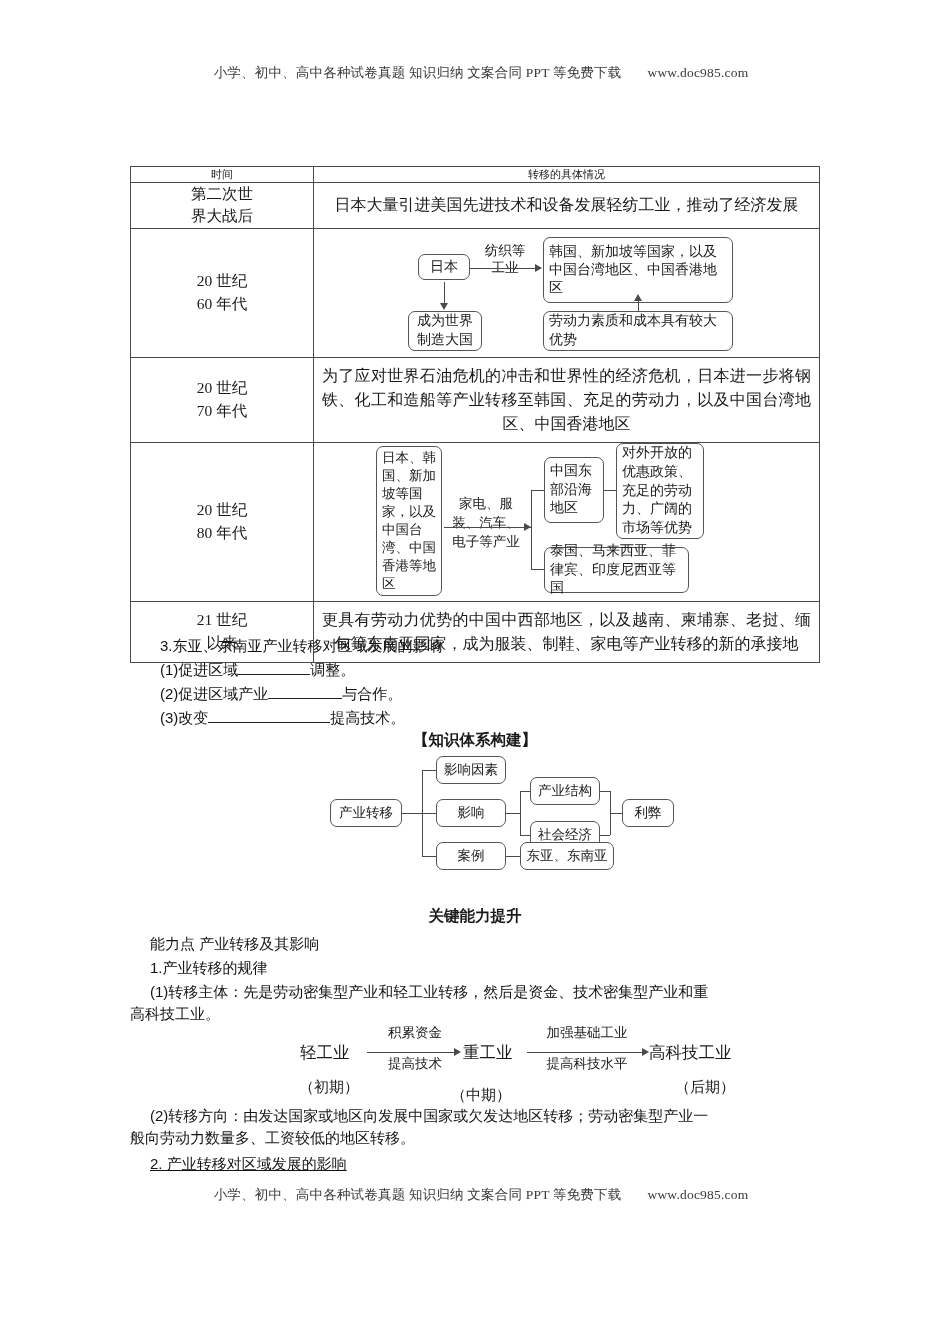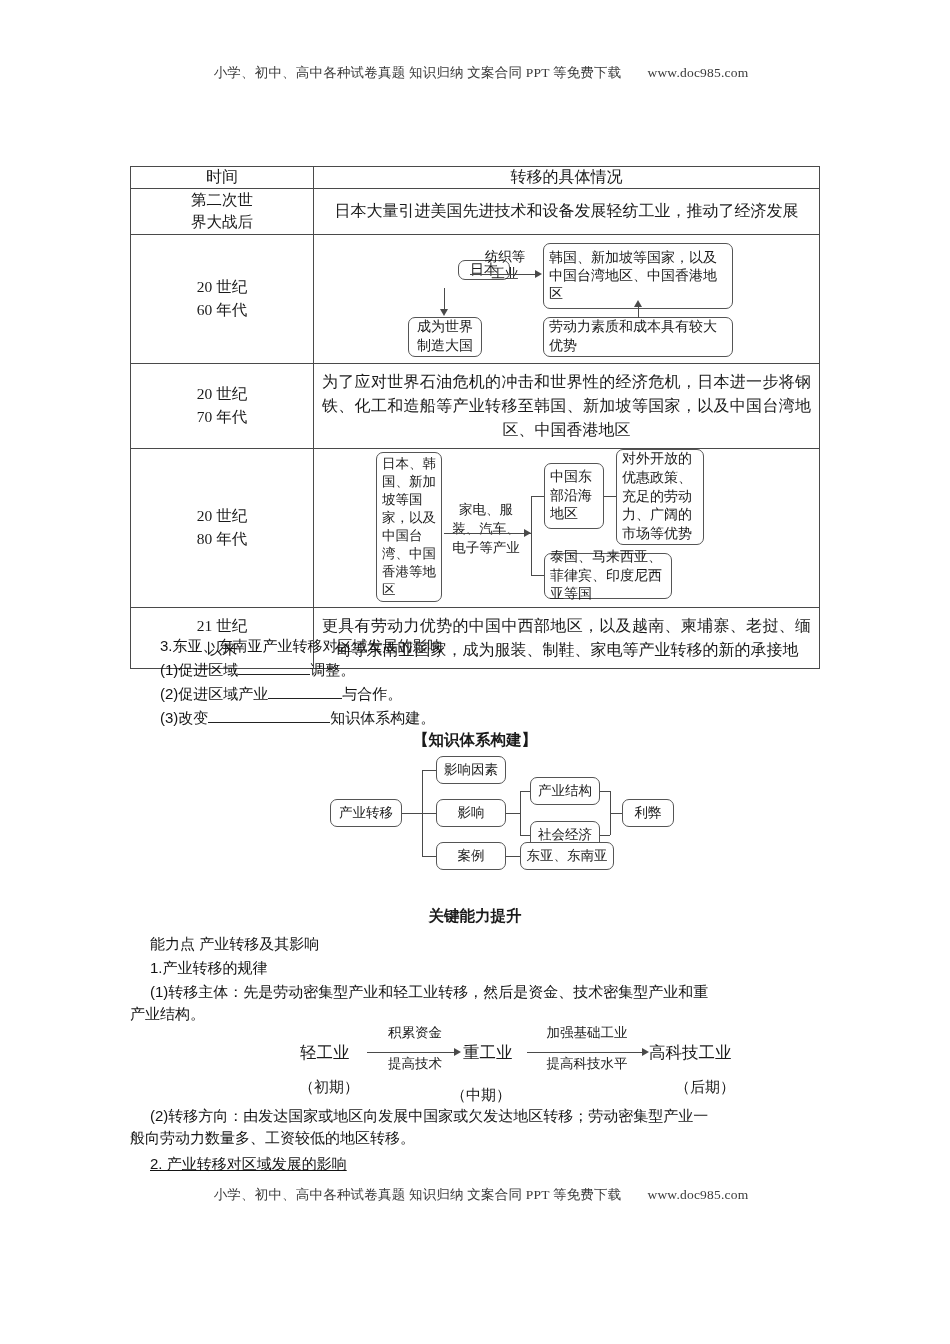--- a/index.html
+++ b/index.html
@@ -43,21 +43,21 @@
     border: 1px solid #4a4a4a;
     padding: 0;
     vertical-align: middle;
     font-weight: normal;
   }
   .col-time { width: 183px; }
   .col-desc { width: 506px; }
 
   .hdr-cell {
     text-align: center;
-    font-size: 16px;
+    font-size: 11px;
     padding: 5px 0 6px;
     font-family: "Liberation Sans", "DejaVu Sans", sans-serif;
     font-weight: bold;
   }
   .time-cell {
     text-align: center;
     font-size: 15.5px;
     line-height: 1.45;
     padding: 6px 4px;
   }
@@ -212,21 +212,21 @@
       </tr>
 
       <tr>
         <td class="time-cell">
           <div>20 世纪</div>
             <div>60 年代</div>
         </td>
         <td>
           <div class="stage" id="diagram-60" style="height:128px;">
 
-            <div class="rbox" style="left:104px; top:25px; width:52px; height:20px;margin-left:40px;">
+            <div class="rbox" style="left:104px; top:25px; width:52px; height:26px;">
               <span>日本</span>
             </div>
 
             <div class="edgelabel" style="left:160px; top:14px; width:62px;">
               <div>纺织等</div>
                 <div>工业</div>
             </div>
 
             <div class="ln h" style="left:156px; top:39px; width:65px;"></div>
             <div class="arrowR" style="left:221px; top:35px;"></div>
@@ -252,21 +252,21 @@
           </div>
         </td>
       </tr>
 
       <tr>
         <td class="time-cell">
           <div>20 世纪</div>
             <div>70 年代</div>
         </td>
         <td>
-          <div class="desc-text">为了应对世界石油危机的冲击和世界性的经济危机，日本进一步将钢铁、化工和造船等产业转移至韩国、新加坡等国家，以及中国台湾地区、中国香港地区</div>
+          <div class="desc-text">为了应对世界石油危机的冲击和世界性的经济危机，日本进一步将钢铁、化工和造船等产业转移至韩国、充足的劳动力，以及中国台湾地区、中国香港地区</div>
         </td>
       </tr>
 
       <tr>
         <td class="time-cell">
           <div>20 世纪</div>
             <div>80 年代</div>
         </td>
         <td>
           <div class="stage" id="diagram-80" style="height:158px;">
@@ -293,21 +293,21 @@
             <div class="rbox" style="left:230px; top:14px; width:60px; height:66px; text-align:left; justify-content:flex-start; line-height:1.33;">
               <span>中国东部沿海地区</span>
             </div>
 
             <div class="ln h" style="left:290px; top:47px; width:12px;"></div>
 
             <div class="rbox" style="left:302px; top:0px; width:88px; height:96px; text-align:left; justify-content:flex-start; line-height:1.33;">
               <span>对外开放的优惠政策、充足的劳动力、广阔的市场等优势</span>
             </div>
 
-            <div class="rbox" style="left:230px; top:104px; width:128px; height:46px; text-align:left; justify-content:flex-start; line-height:1.33;">
+            <div class="rbox" style="left:230px; top:104px; width:145px; height:46px; text-align:left; justify-content:flex-start; line-height:1.33;">
               <span>泰国、马来西亚、菲律宾、印度尼西亚等国</span>
             </div>
           </div>
         </td>
       </tr>
 
       <tr>
         <td class="time-cell">
           <div>21 世纪</div>
             <div>以来</div>
@@ -320,21 +320,21 @@
   </table>
 
   <div class="para" style="left:160px; top:634px;">3.东亚、东南亚产业转移对区域发展的影响</div>
   <div class="para" style="left:160px; top:658px;">
     <span>(1)促进区域</span><span class="blank b1"></span><span>调整。</span>
   </div>
   <div class="para" style="left:160px; top:682px;">
     <span>(2)促进区域产业</span><span class="blank b2"></span><span>与合作。</span>
   </div>
   <div class="para" style="left:160px; top:706px;">
-    <span>(3)改变</span><span class="blank b3"></span><span>知识体系构建。</span>
+    <span>(3)改变</span><span class="blank b3"></span><span>提高技术。</span>
   </div>
 
   <div class="kx-title" style="top:730px;">【知识体系构建】</div>
 
   <div id="knowledge-tree">
 
     <div class="rbox" style="left:0px; top:44px; width:72px; height:28px;">
       <span>产业转移</span>
     </div>
 
@@ -377,21 +377,21 @@
     <div class="ln h" style="left:176px; top:101px; width:14px;"></div>
     <div class="rbox" style="left:190px; top:87px; width:94px; height:28px;">
       <span>东亚、东南亚</span>
     </div>
   </div>
 
   <div class="centerline" style="top:906px;">关键能力提升</div>
   <div class="para" style="left:150px; top:932px;">能力点  产业转移及其影响</div>
   <div class="para" style="left:150px; top:956px;">1.产业转移的规律</div>
   <div class="para" style="left:150px; top:980px;">(1)转移主体：先是劳动密集型产业和轻工业转移，然后是资金、技术密集型产业和重</div>
-  <div class="para" style="left:130px; top:1002px;">产业结构。</div>
+  <div class="para" style="left:130px; top:1002px;">高科技工业。</div>
 
   <div id="industry-chain">
     <div class="node" style="left:45px; top:20px;">轻工业</div>
     <div class="above" style="left:112px; top:2px; width:96px;">积累资金</div>
     <div class="ln h" style="left:112px; top:30px; width:90px;"></div>
     <div class="arrowR" style="left:199px; top:26px;"></div>
     <div class="below" style="left:112px; top:33px; width:96px;">提高技术</div>
 
     <div class="node" style="left:208px; top:20px;">重工业</div>
     <div class="above" style="left:270px; top:2px; width:124px;">加强基础工业</div>

